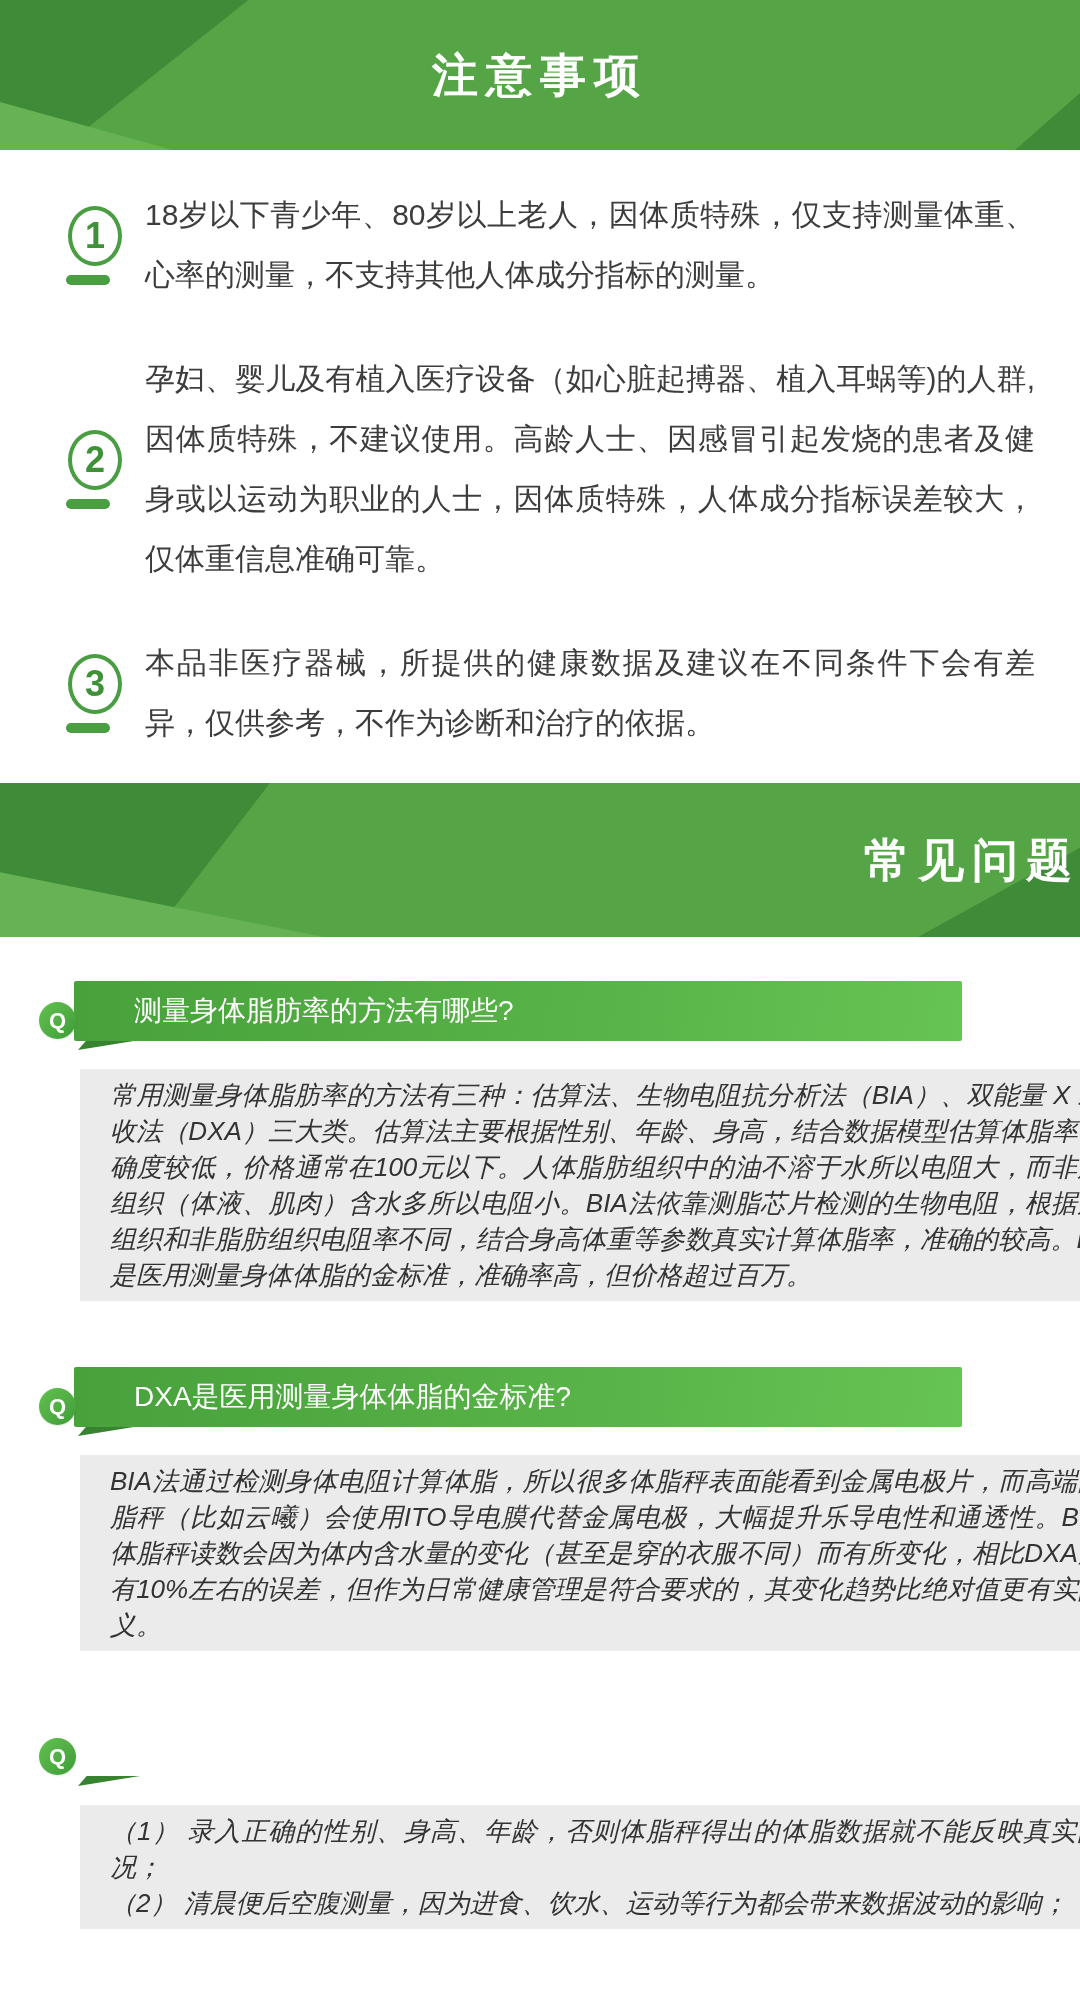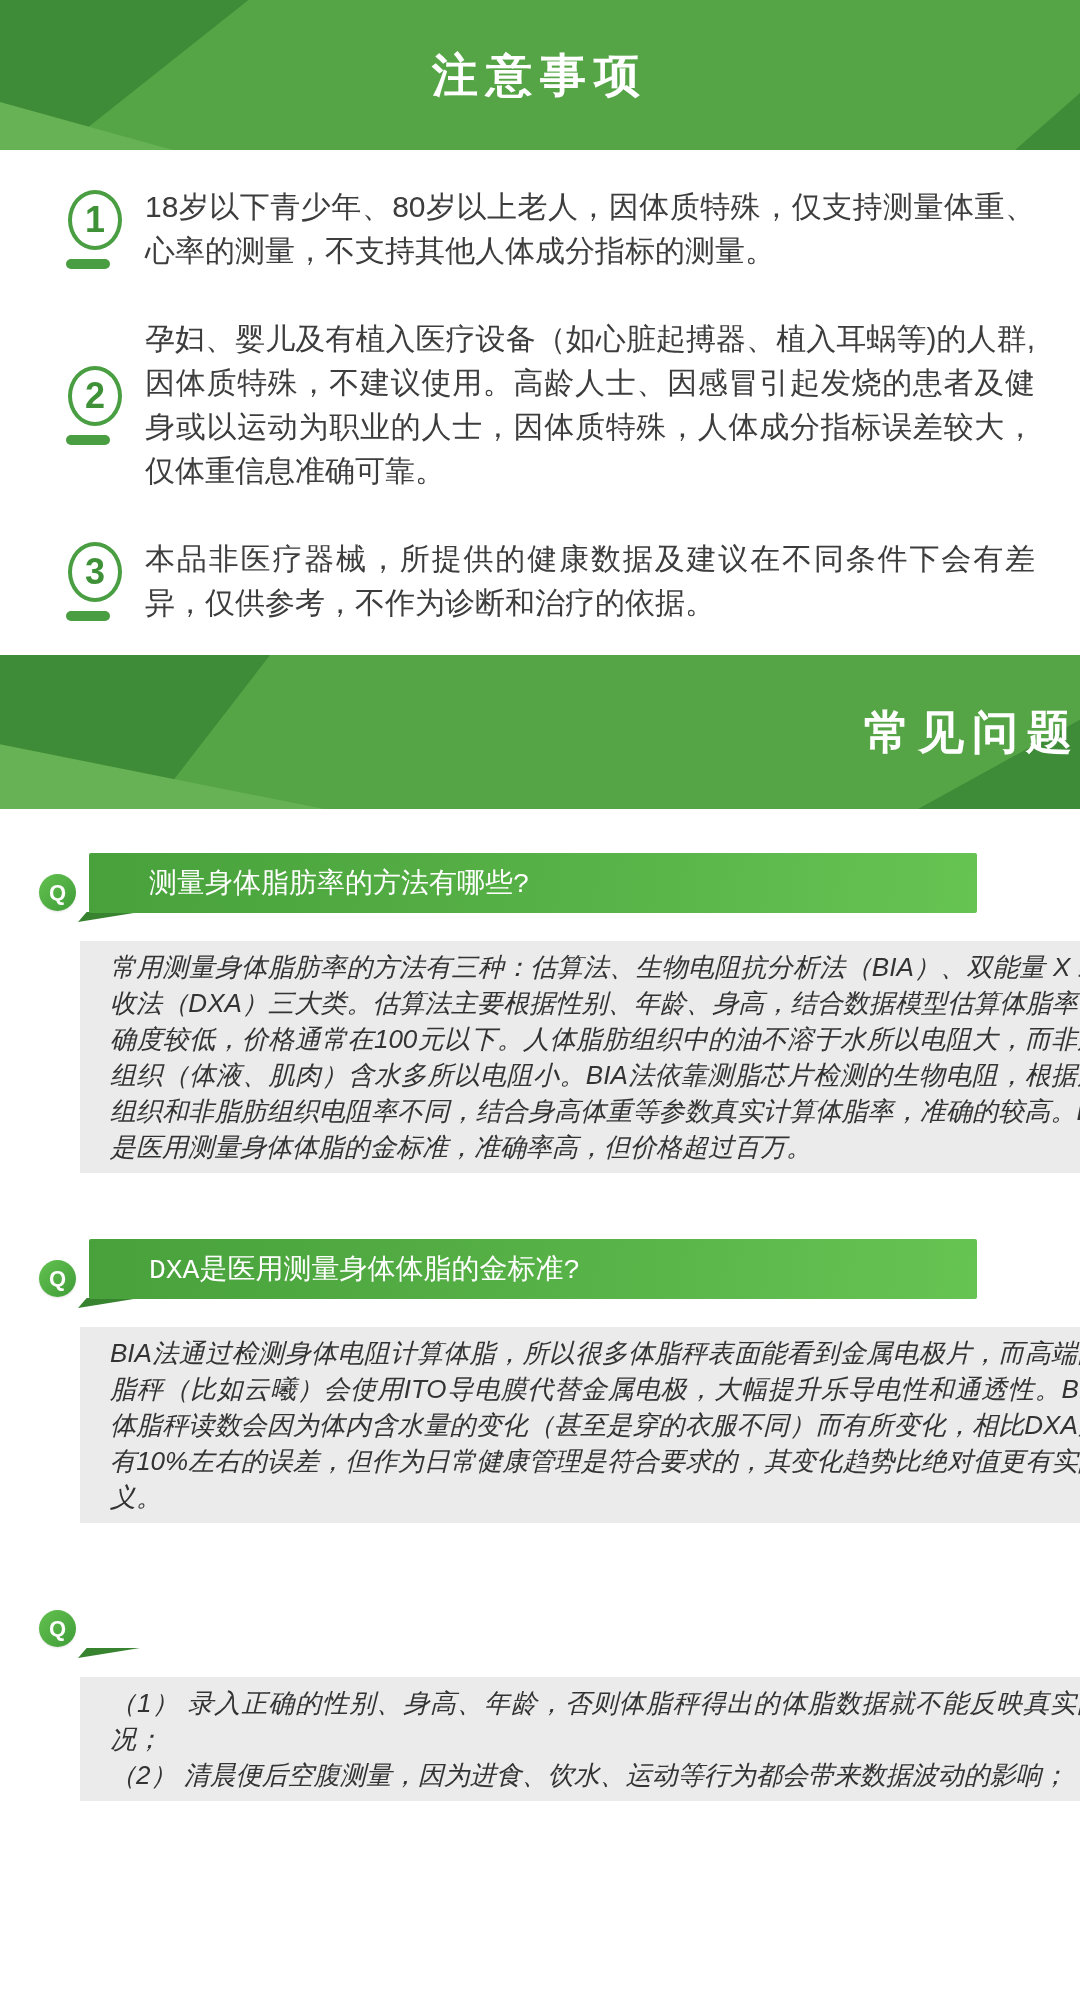--- a/index.html
+++ b/index.html
@@ -27,32 +27,32 @@
   
   .notice-list{padding:35px 45px 30px 45px;display:flex;flex-direction:column;gap:44px;}
   .notice-item{display:flex;align-items:center;}
   .badge-col{width:100px;flex:none;display:flex;flex-direction:column;align-items:center;justify-content:center;}
   .num-circle{
     width:46px;height:52px;border:4px solid #4a9e42;border-radius:50%;
     color:#3f9138;font-size:36px;font-weight:bold;
     display:flex;align-items:center;justify-content:center;background:#ffffff;
   }
   .num-dash{width:44px;height:10px;background:#4a9e42;border-radius:5px;margin-top:9px;transform:translateX(-7px);}
-  .notice-text{flex:1;font-size:30px;line-height:44px;color:#3d3d3d;text-align:justify;}
+  .notice-text{flex:1;font-size:30px;line-height:60px;color:#3d3d3d;text-align:justify;}
   
   .faq-wrap{padding-bottom:40px;}
   .faq-item{position:relative;}
   .faq-item.first{margin-top:44px;}
   .faq-item.later{margin-top:66px;}
   .q-row{position:relative;height:60px;}
   .q-bar{
-    position:absolute;left:89px;top:0;width:888px;height:60px;
+    position:absolute;left:74px;top:0;width:888px;height:60px;
     background:linear-gradient(97deg,#48a13b 0%,#57b247 55%,#66c453 100%);
     display:flex;align-items:center;padding-left:60px;box-sizing:border-box;
-    color:#ffffff;font-size:28px;border-radius:2px;font-family:Liberation Mono, monospace;
+    color:#ffffff;font-size:28px;border-radius:2px;
   }
   .q-fold{
     position:absolute;left:78px;top:59px;width:62px;height:10px;
     background:#37832f;clip-path:polygon(0 100%,14% 0,100% 0);
   }
   .q-circle{
     position:absolute;left:39px;top:21px;width:37px;height:37px;border-radius:50%;
     background:linear-gradient(135deg,#63c150,#3f9c38);
     color:#ffffff;font-weight:bold;font-size:22px;
     display:flex;align-items:center;justify-content:center;z-index:2;

